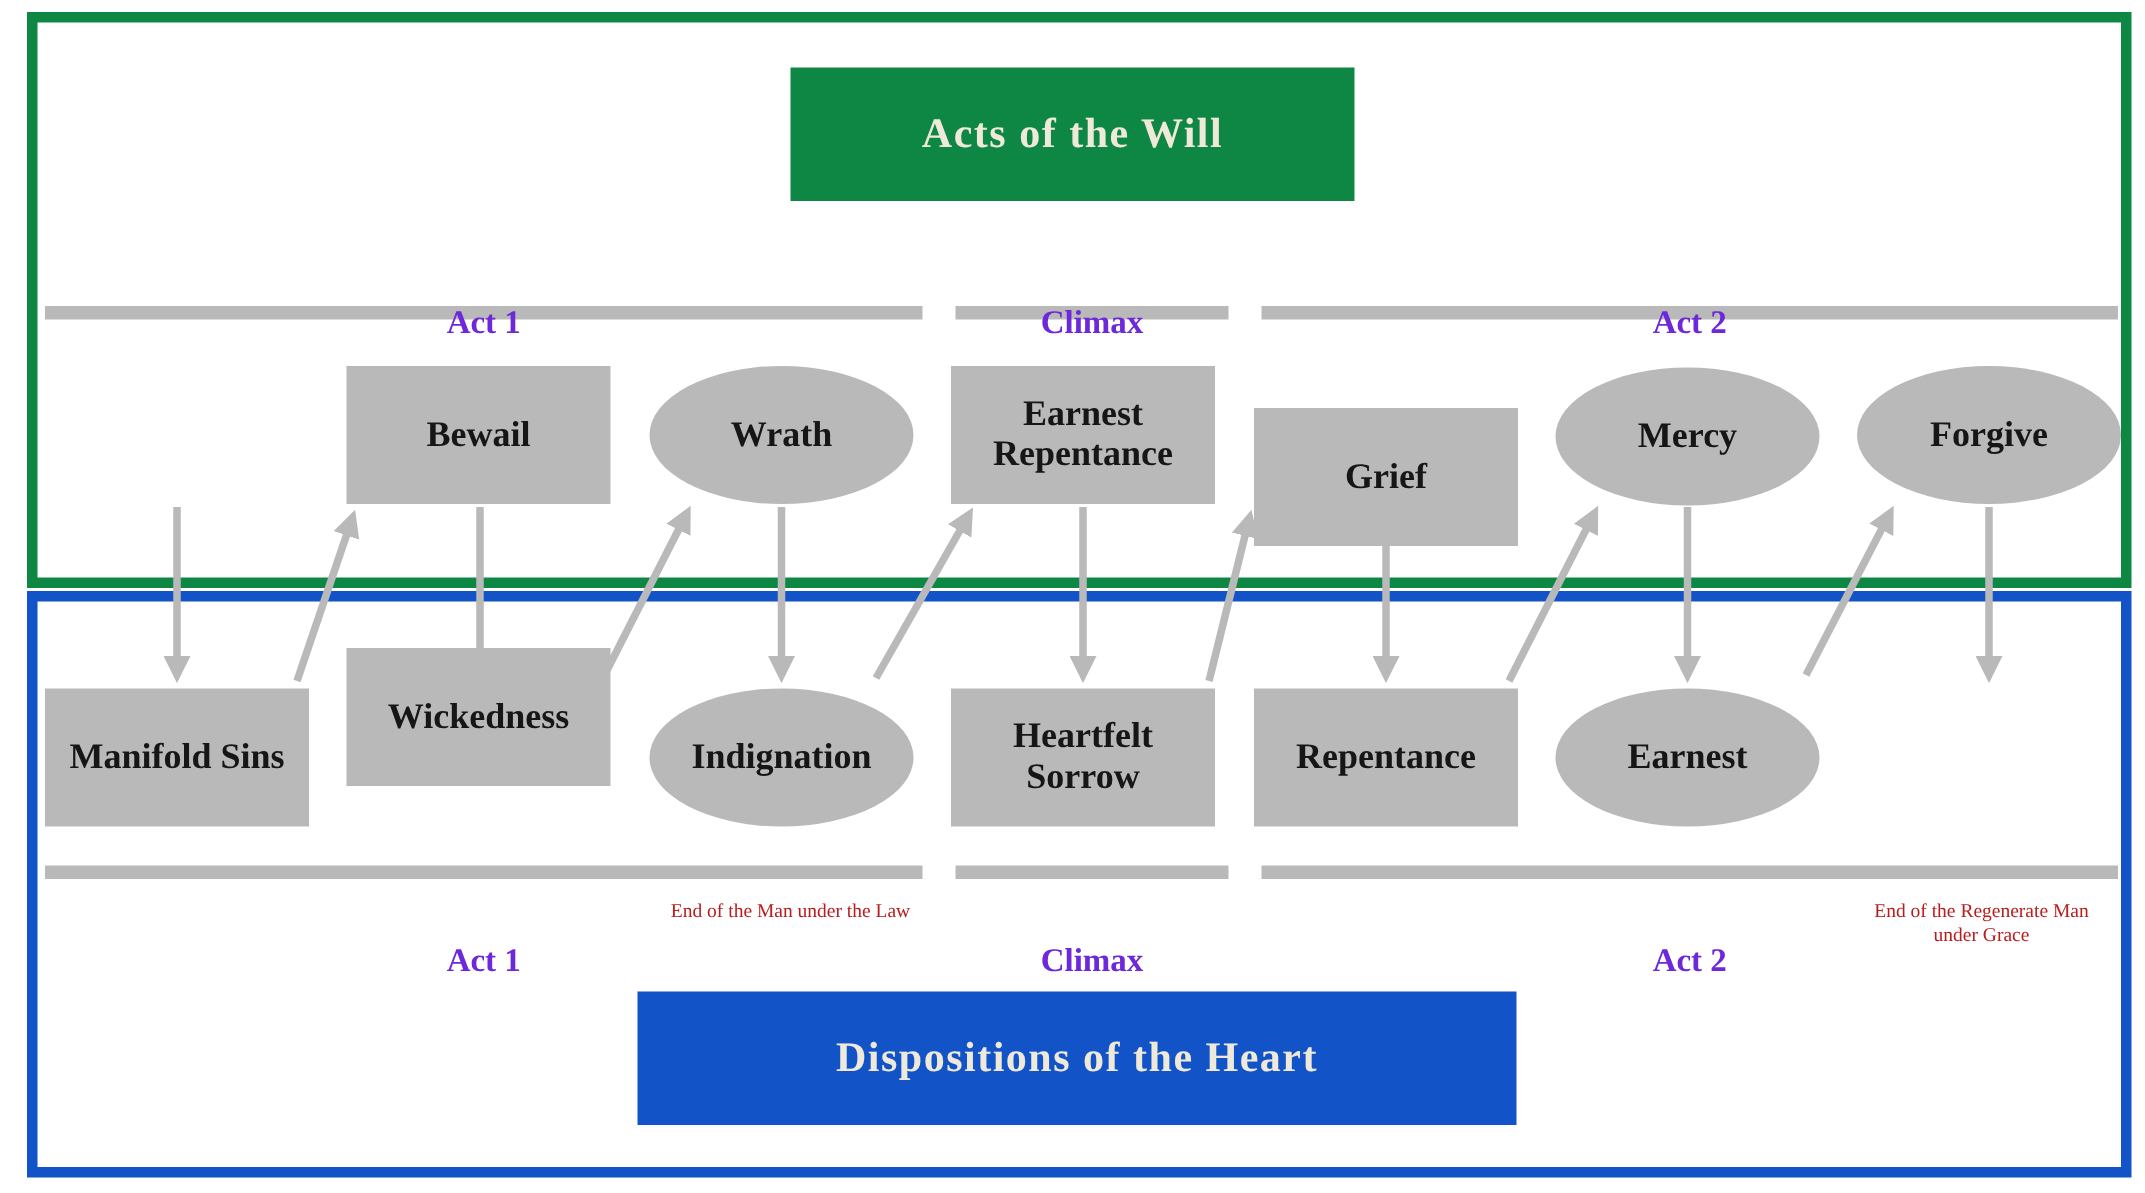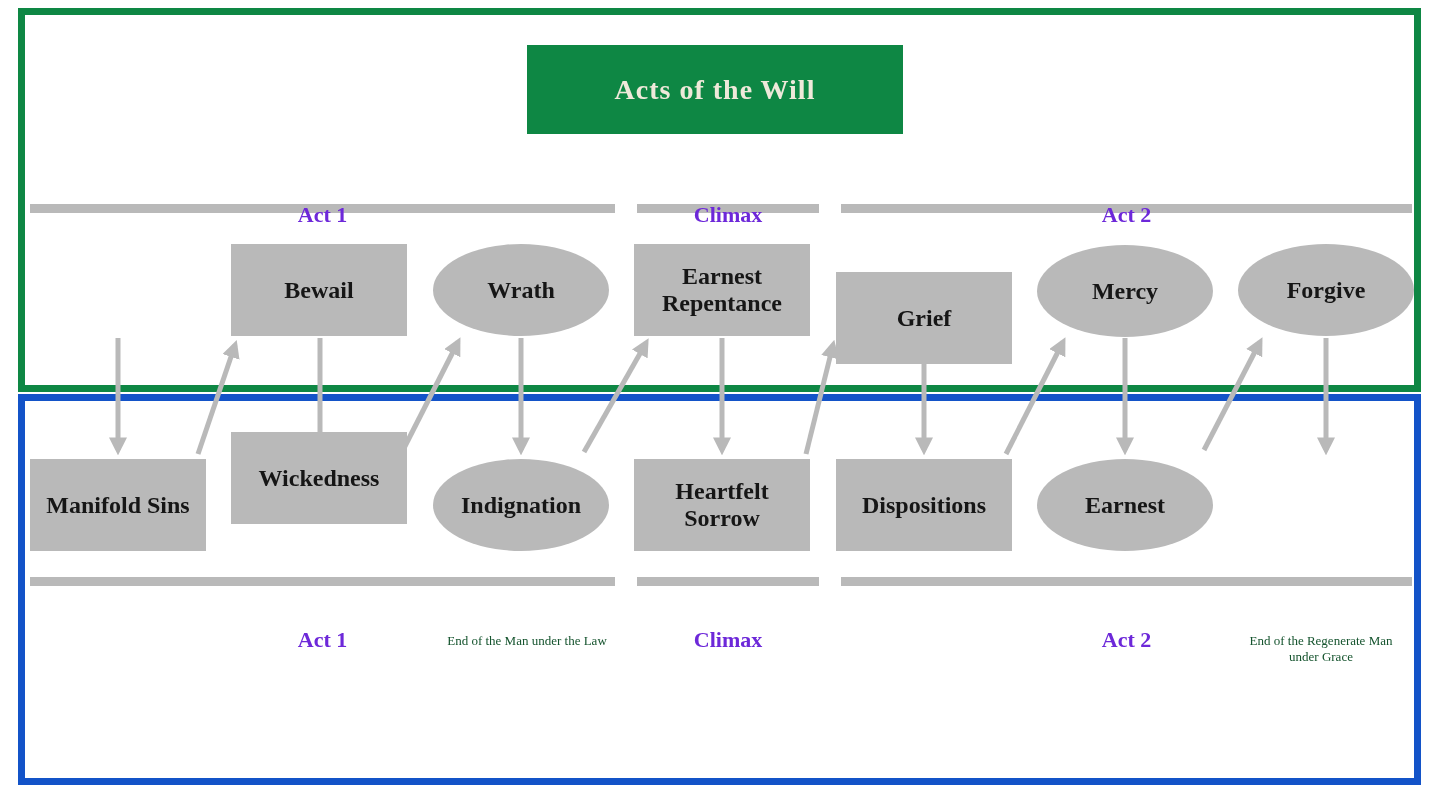--- a/index.html
+++ b/index.html
@@ -22,21 +22,21 @@
   .blue-banner  { left: 425px; top: 661px; width: 586px; height: 89px; background: #1353c8; }
 
   .bar { position: absolute; z-index: 3; height: 9px; background: #b9b9b9; }
 
   .act-label {
     position: absolute; z-index: 4; text-align: center;
     font-weight: 700; font-size: 22px; color: #6d28d9; margin-top: 32px;
   }
   .annot {
     position: absolute; z-index: 4; text-align: center;
-    font-size: 13px; color: #14532d; line-height: 1.2; margin-top: 34px;
+    font-size: 13px; color: #b91c1c; line-height: 1.2;
   }
 
   .node {
     position: absolute; z-index: 3; width: 176px; height: 92px; background: #b9b9b9;
     display: flex; align-items: center; justify-content: center; text-align: center;
     font-weight: 700; font-size: 24px; line-height: 1.12; color: #161616;
     padding: 0 6px; box-sizing: border-box;
   }
   .ellipse { border-radius: 50%; }
 </style>
@@ -67,41 +67,42 @@
       <line x1="198" y1="454" x2="235" y2="345" marker-end="url(#ah)"></line>
       <line x1="401" y1="454" x2="458" y2="342" marker-end="url(#ah)"></line>
       <line x1="584" y1="452" x2="646" y2="343" marker-end="url(#ah)"></line>
       <line x1="806" y1="454" x2="833" y2="345" marker-end="url(#ah)"></line>
       <line x1="1006" y1="454" x2="1063" y2="342" marker-end="url(#ah)"></line>
       <line x1="1204" y1="450" x2="1260" y2="342" marker-end="url(#ah)"></line>
     </g>
   </svg>
 
   <div class="banner green-banner">Acts of the Will</div>
+  <div class="banner blue-banner">Dispositions of the Heart</div>
 
   <div class="act-label" style="left:30px;  top:170px; width:585px;">Act 1</div>
   <div class="act-label" style="left:637px; top:170px; width:182px;">Climax</div>
   <div class="act-label" style="left:841px; top:170px; width:571px;">Act 2</div>
 
   <div class="bar" style="left:30px;  top:204px; width:585px;"></div>
   <div class="bar" style="left:637px; top:204px; width:182px;"></div>
   <div class="bar" style="left:841px; top:204px; width:571px;"></div>
 
   <div class="node" style="left:231px;  top:244px;">Bewail</div>
   <div class="node ellipse" style="left:433px;  top:244px;">Wrath</div>
   <div class="node" style="left:634px;  top:244px;">Earnest Repentance</div>
   <div class="node" style="left:836px;  top:244px;margin-top:28px;">Grief</div>
   <div class="node ellipse" style="left:1037px; top:245px;">Mercy</div>
   <div class="node ellipse" style="left:1238px; top:244px;">Forgive</div>
 
   <div class="node" style="left:30px;   top:459px;">Manifold Sins</div>
   <div class="node" style="left:231px;  top:432px;">Wickedness</div>
   <div class="node ellipse" style="left:433px;  top:459px;">Indignation</div>
   <div class="node" style="left:634px;  top:459px;">Heartfelt Sorrow</div>
-  <div class="node" style="left:836px;  top:459px;">Dispositions</div>
+  <div class="node" style="left:836px;  top:459px;">Repentance</div>
   <div class="node ellipse" style="left:1037px; top:459px;">Earnest</div>
 
   <div class="bar" style="left:30px;  top:577px; width:585px;"></div>
   <div class="bar" style="left:637px; top:577px; width:182px;"></div>
   <div class="bar" style="left:841px; top:577px; width:571px;"></div>
 
   <div class="act-label" style="left:30px;  top:595px; width:585px;">Act 1</div>
   <div class="annot" style="left:437px; top:599px; width:180px;">End of the Man under the Law</div>
   <div class="act-label" style="left:637px; top:595px; width:182px;">Climax</div>
   <div class="act-label" style="left:841px; top:595px; width:571px;">Act 2</div>

